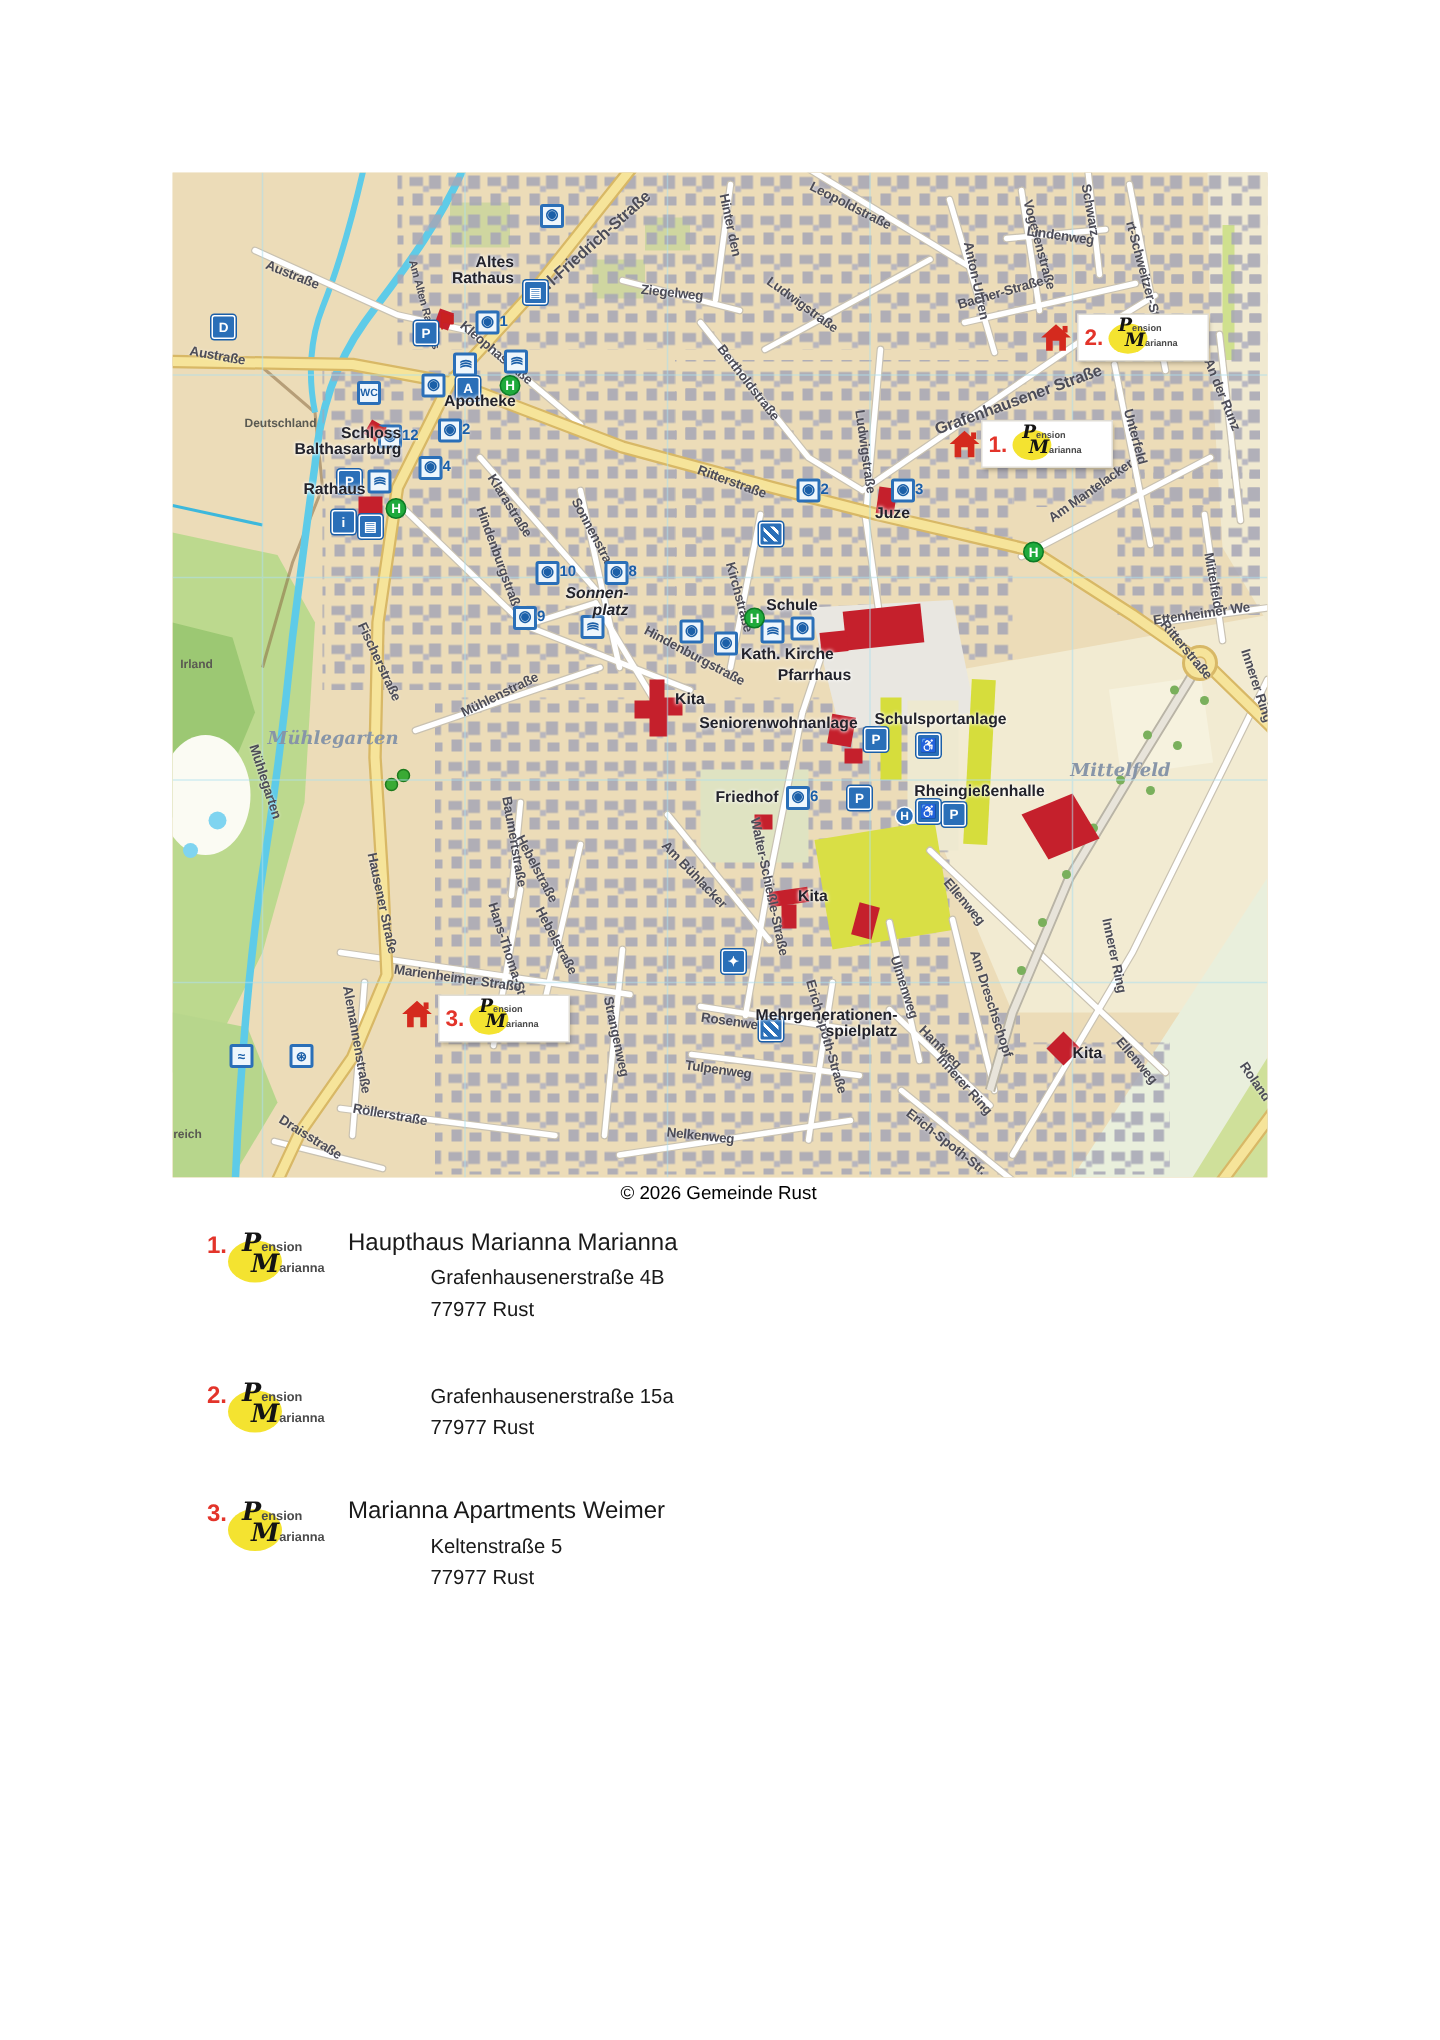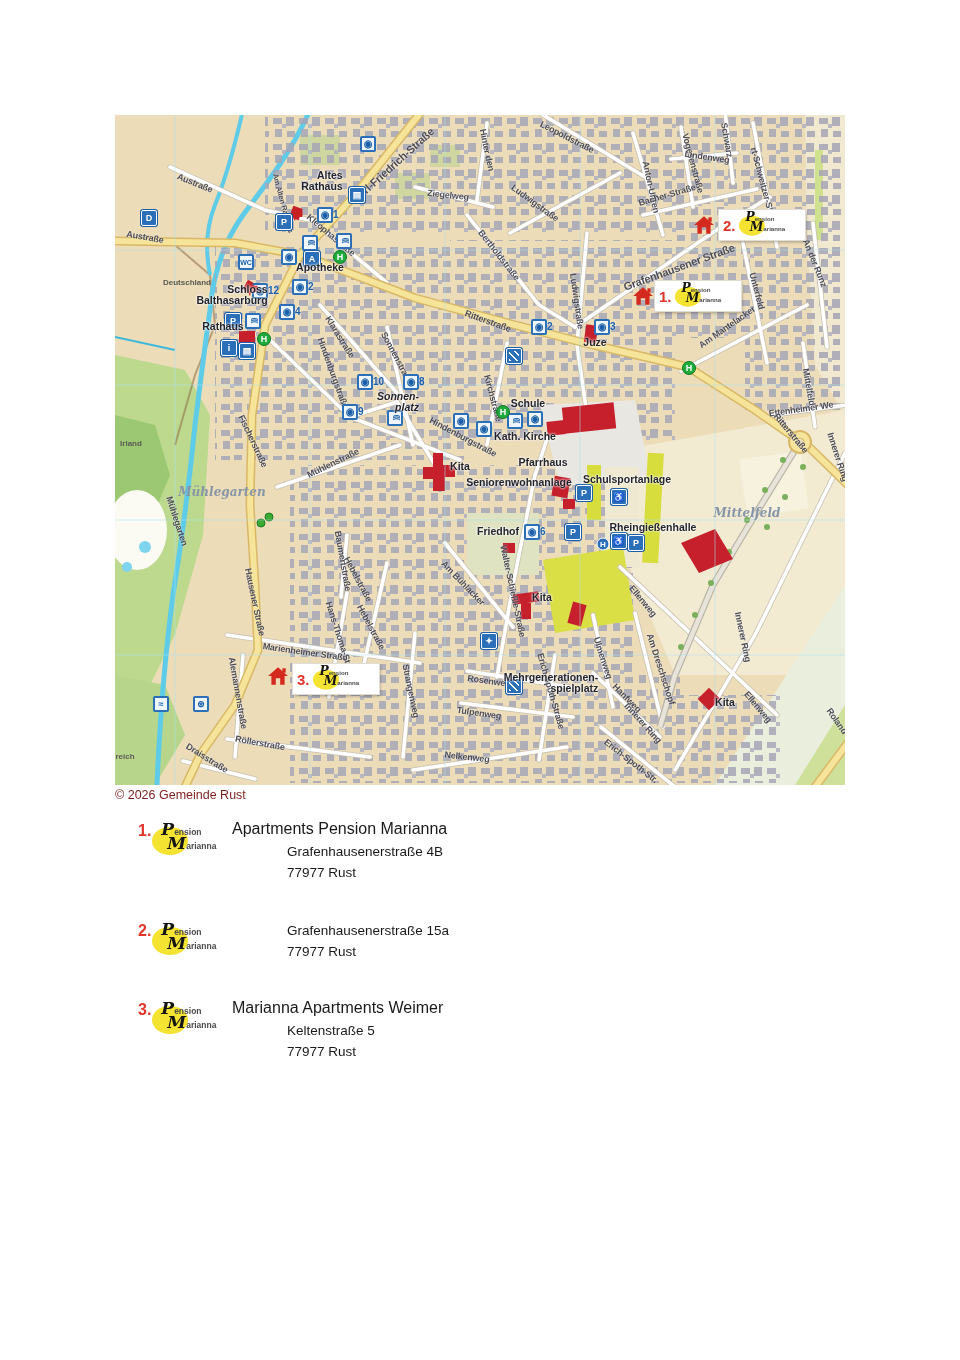--- a/index.html
+++ b/index.html
@@ -39,21 +39,21 @@
   
   .pm-logo{position:relative;width:62px;height:38px;flex:0 0 auto;display:inline-block}
   .pm-logo .blob{position:absolute;left:0;top:6px;width:36px;height:28px;background:#f4e330;border-radius:50%}
   .pm-logo .row1{position:absolute;left:9px;top:0;white-space:nowrap}
   .pm-logo .row2{position:absolute;left:15px;top:14px;white-space:nowrap}
   .pm-script{font-family:"DejaVu Serif",serif;font-style:italic;font-weight:700;font-size:17px;color:#141414;line-height:1}
   .pm-rest{font-size:8.5px;color:#4a4a4a;font-weight:700}
   .pm-logo.sm{transform:scale(.72);transform-origin:left center}
 
   
-  .copyright{position:absolute;left:115px;top:788px;width:728px;text-align:left;font-size:12.5px;color:#7f1d1d}
+  .copyright{position:absolute;left:115px;top:788px;width:728px;text-align:center;font-size:12.5px;color:#000000}
 
   
   .legend{position:absolute;left:138px;top:818px;width:620px}
   .li{display:flex;margin-bottom:34px}
   .li-left{width:94px;display:flex;align-items:flex-start;padding-top:3px}
   .li-num{color:#e3342a;font-weight:700;font-size:16px;margin-right:1px;line-height:1.2}
   .li-title{font-size:16px;color:#191919;line-height:1.33}
   .li-title2{font-size:16px;color:#191919;line-height:1.33}
   .li-title2:empty{display:none}
   .li-addr{font-size:13.5px;color:#191919;margin-left:55px;line-height:1.55;margin-top:3px}
@@ -505,21 +505,21 @@
 Rathaus</span>
       <span class="place" style="left: 205px; top: 153px; transform: translate(-50%, -50%);">Apotheke</span>
       <span class="place" style="left: 117px; top: 180px; transform: translate(-50%, -50%);">Schloss
 Balthasarburg</span>
       <span class="place" style="left: 108px; top: 212px; transform: translate(-50%, -50%);">Rathaus</span>
       <span class="place" style="left: 480px; top: 228px; transform: translate(-50%, -50%);">Juze</span>
       <span class="place" style="left: 283px; top: 287px; transform: translate(-50%, -50%); font-style: italic;">Sonnen-
 platz</span>
       <span class="place" style="left: 413px; top: 289px; transform: translate(-50%, -50%);">Schule</span>
       <span class="place" style="left: 410px; top: 322px; transform: translate(-50%, -50%);">Kath. Kirche</span>
-      <span class="place" style="left: 428px; top: 348px; transform: translate(-50%, -50%);">Pfarrhaus</span>
+      <span class="place" style="left: 428px; top: 336px; transform: translate(-50%, -50%);">Pfarrhaus</span>
       <span class="place" style="left: 345px; top: 352px; transform: translate(-50%, -50%);">Kita</span>
       <span class="place" style="left: 404px; top: 368px; transform: translate(-50%, -50%);">Seniorenwohnanlage</span>
       <span class="place" style="left: 512px; top: 365px; transform: translate(-50%, -50%);">Schulsportanlage</span>
       <span class="place" style="left: 383px; top: 417px; transform: translate(-50%, -50%);">Friedhof</span>
       <span class="place" style="left: 538px; top: 413px; transform: translate(-50%, -50%);">Rheingießenhalle</span>
       <span class="place" style="left: 427px; top: 483px; transform: translate(-50%, -50%);">Kita</span>
       <span class="place" style="left: 436px; top: 520px; transform: translate(-50%, -50%); margin-top: 48px;">Mehrgenerationen-
 spielplatz</span>
       <span class="place" style="left: 610px; top: 588px; transform: translate(-50%, -50%);">Kita</span>
     </div>
@@ -576,21 +576,21 @@
   <div class="li">
     <div class="li-left">
       <span class="li-num">1.</span>
       <span class="pm-logo">
           <span class="blob"></span>
           <span class="row1"><span class="pm-script">P</span><span class="pm-rest">ension</span></span>
           <span class="row2"><span class="pm-script">M</span><span class="pm-rest">arianna</span></span>
         </span>
     </div>
     <div class="li-text">
-      <div class="li-title">Apartments Pension Marianna</div>
+      <div class="li-title">Haupthaus Marianna Marianna</div>
       <div class="li-addr">
         <div>Grafenhausenerstraße 4B</div>
         <div>77977 Rust</div>
       </div>
     </div>
   </div>
 
   <div class="li">
     <div class="li-left">
       <span class="li-num">2.</span>

